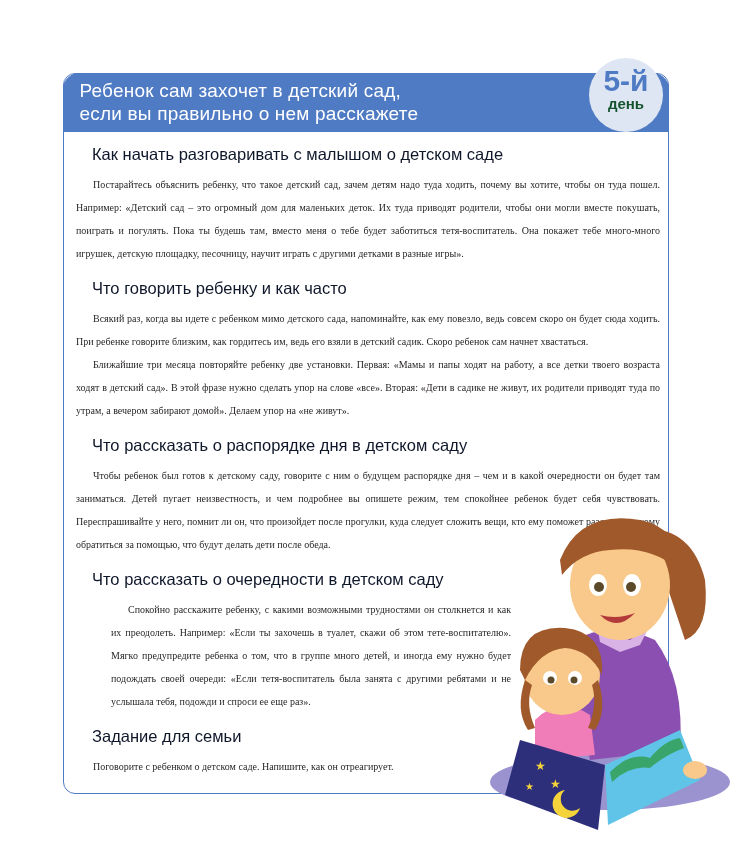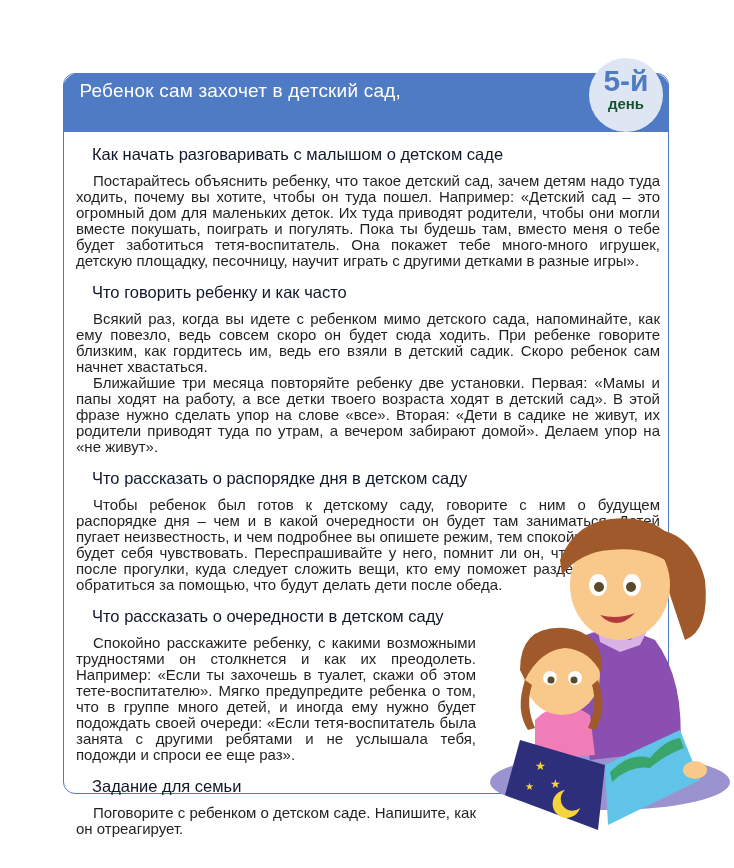--- a/index.html
+++ b/index.html
@@ -15,35 +15,36 @@
                 letter-spacing: 0.2px; font-weight: normal; margin: 0; }
   .day-badge { position: absolute; left: 525px; top: -16px; width: 74px; height: 74px;
                border-radius: 50%; background: #dfe6f3; text-align: center; }
   .day-num { display: block; color: #4f7bc4; font-family: "Liberation Sans", sans-serif;
              font-weight: bold; font-size: 30px; line-height: 30px; padding-top: 8px; }
   .day-word { display: block; color: #14532d; font-family: "Liberation Sans", sans-serif;
               font-weight: bold; font-size: 15px; line-height: 16px; }
   .content { position: absolute; left: 12px; top: 70px; width: 584px; }
   .section-title { font-family: "Liberation Sans", sans-serif; color: #0f172a; font-size: 16.5px;
                    font-weight: normal; margin: 0 0 9px 16px; line-height: 20px; }
-  .para { font-family: Liberation Sans, sans-serif; font-size: 15px; line-height: 16px;
+  .para { font-family: Liberation Serif, serif; font-size: 10px; line-height: 23px;
           margin: 0; text-align: justify; text-indent: 17px; color: #231f20; }
   .sec { margin-bottom: 13px; }
   .sec.narrow .para { width: 516px; }
-  .sec.narrow2 .para { width: 400px; }
+  .sec.narrow2 .para { width: 400px; margin-left: 35px; }
   .sec.narrow3 .para { width: 400px; }
   .illustration { position: absolute; left: 480px; top: 490px; width: 254px; height: 340px; }
 </style>
 </head>
 <body>
 
 <div class="card">
   <div class="card-header">
     <h1 class="card-title">
       <span>Ребенок сам захочет в детский сад,</span><br>
+      <span>если вы правильно о нем расскажете</span>
     </h1>
   </div>
   <div class="day-badge">
     <span class="day-num">5-й</span>
     <span class="day-word">день</span>
   </div>
 
   <div class="content">
     <div class="sec">
       <h2 class="section-title">Как начать разговаривать с малышом о детском саде</h2>

